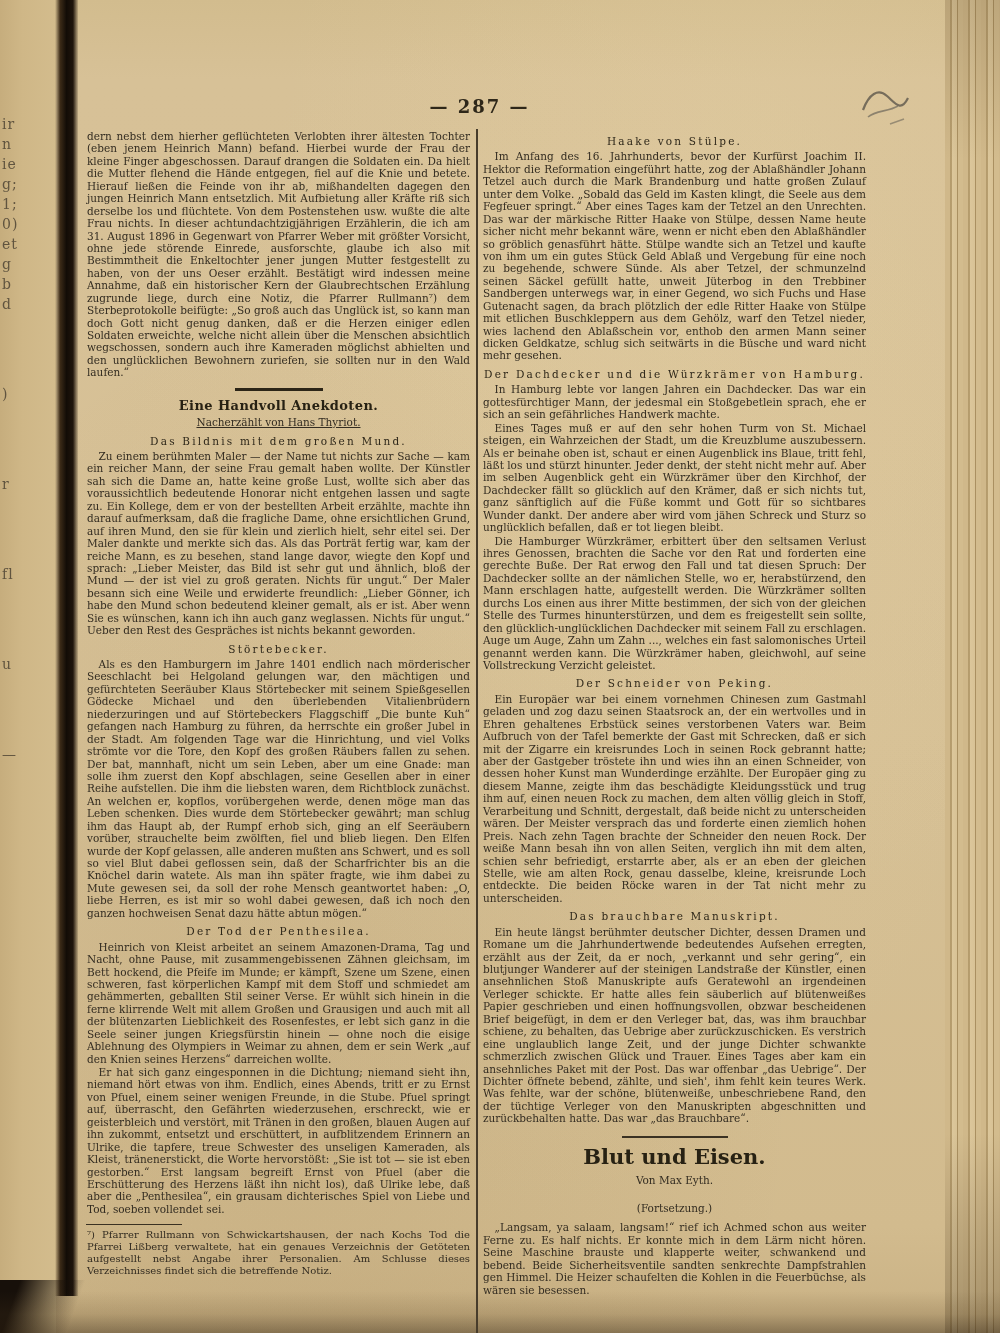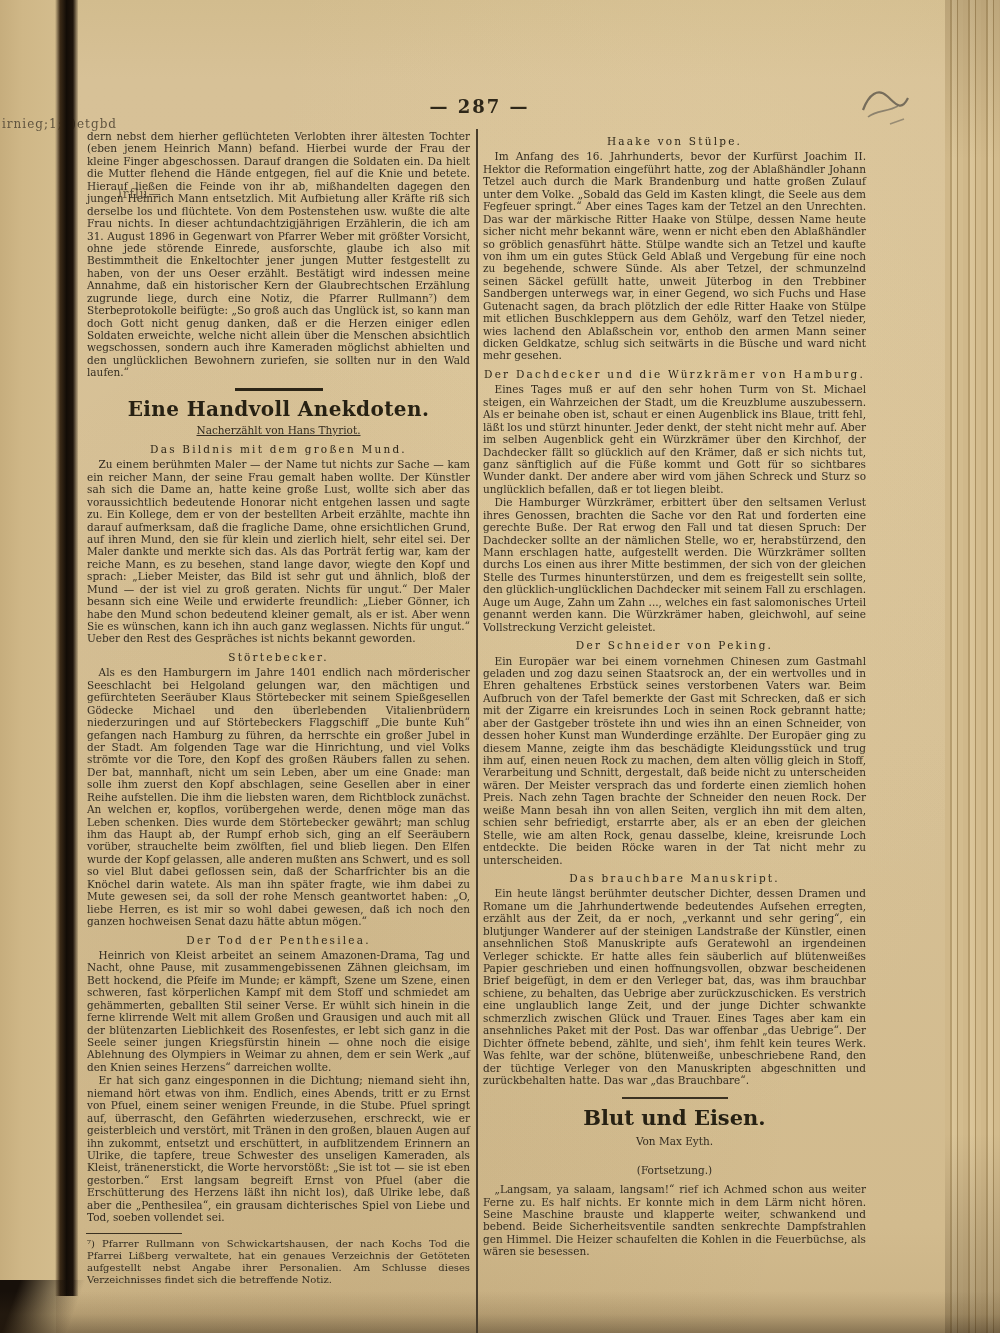--- a/index.html
+++ b/index.html
@@ -15,22 +15,22 @@
       radial-gradient(ellipse at 30% 80%, rgba(120,90,45,0.10), rgba(0,0,0,0) 50%),
       radial-gradient(ellipse at 55% 45%, rgba(233,213,166,0.18), rgba(0,0,0,0) 60%),
       linear-gradient(180deg,#d2bc8e 0%,#d7c197 6%,#d6c095 55%,#d2bb8e 92%,#c9b184 100%);
   }
   
   .margin-strip{
     position:absolute;left:0;top:0;width:56px;height:1333px;
     background:linear-gradient(90deg,#c6ad7d 0%,#cfb787 40%,#d3bc8d 100%);
   }
   .fragments{
-    position:absolute;left:2px;top:118px;display:flex;flex-direction:row;
-    font-size:12px;line-height:13px;color:#60543f;letter-spacing:1px;
+    position:absolute;left:2px;top:118px;display:flex;flex-direction:column;
+    font-size:14px;line-height:13px;color:#60543f;letter-spacing:1px;
   }
   .fragments span{display:block;margin-bottom:7px;}
   .fragments span:nth-child(n+11){margin-top:70px;}
   
   .binding-band{
     position:absolute;left:55px;top:0;width:23px;height:1296px;
     background:linear-gradient(90deg, rgba(58,43,24,0) 0%, #3d2c18 22%, #120c06 50%, #1f150c 78%, rgba(58,43,24,0.15) 100%);
   }
   .binding-tail{
     position:absolute;left:0px;top:1280px;width:95px;height:53px;
@@ -67,21 +67,21 @@
   .columns{display:flex;margin-top:12px;height:1205px;overflow:hidden;}
   .col{width:385px;font-size:10.5px;line-height:1.185;text-align:justify;color:#332c21;}
   .col-divider{width:2px;background:linear-gradient(180deg,#51male 0,#4a3f2e 0, #443a2a 70%, #51452f 100%);background-color:#473c2b;margin:0 4px 0 5px;}
   p{margin:1px;text-indent:1.1em;}
   p.noindent{text-indent:0;}
   .section-heading{
     text-align:center;text-indent:0;letter-spacing:0.21em;
     margin:6px 0 3px;color:#2e2719;white-space:nowrap;
   }
   .article-title{
-    text-align:center;font-size:20px;font-weight:bold;color:#272113;
+    text-align:center;font-size:13px;font-weight:bold;color:#272113;
     margin:7px 0 3px;letter-spacing:0.4px;
   }
   .article-byline{text-align:center;text-indent:0;margin:0 0 4px;text-decoration:underline;}
   .hr-thick{width:88px;height:3px;background:#2c2517;margin:9px auto 1px;}
   .hr-thin{width:106px;height:2px;background:#3a3122;margin:11px auto 7px;}
   .hr-footnote{width:96px;height:1px;background:#3a3122;margin:9px 0 4px;}
   .footnote{font-size:10px;line-height:1.2;}
   .next-title{text-align:center;font-size:21px;font-weight:bold;color:#272113;margin:2px 0 4px;}
   .next-byline{text-align:center;text-indent:0;margin:0 0 3px;}
   .next-note{text-align:center;text-indent:0;margin:16px 0 7px;}
@@ -151,20 +151,21 @@
         <p class="footnote noindent">⁷) Pfarrer Rullmann von Schwickartshausen, der nach Kochs Tod die Pfarrei Lißberg verwaltete, hat ein genaues Verzeichnis der Getöteten aufgestellt nebst Angabe ihrer Personalien. Am Schlusse dieses Verzeichnisses findet sich die betreffende Notiz.</p>
       </div>
 
       <div class="col-divider"></div>
 
       <div class="col">
         <div class="section-heading">Haake von Stülpe.</div>
         <p>Im Anfang des 16. Jahrhunderts, bevor der Kurfürst Joachim II. Hektor die Reformation eingeführt hatte, zog der Ablaßhändler Johann Tetzel auch durch die Mark Brandenburg und hatte großen Zulauf unter dem Volke. „Sobald das Geld im Kasten klingt, die Seele aus dem Fegfeuer springt.“ Aber eines Tages kam der Tetzel an den Unrechten. Das war der märkische Ritter Haake von Stülpe, dessen Name heute sicher nicht mehr bekannt wäre, wenn er nicht eben den Ablaßhändler so gröblich genasführt hätte. Stülpe wandte sich an Tetzel und kaufte von ihm um ein gutes Stück Geld Ablaß und Vergebung für eine noch zu begehende, schwere Sünde. Als aber Tetzel, der schmunzelnd seinen Säckel gefüllt hatte, unweit Jüterbog in den Trebbiner Sandbergen unterwegs war, in einer Gegend, wo sich Fuchs und Hase Gutenacht sagen, da brach plötzlich der edle Ritter Haake von Stülpe mit etlichen Buschkleppern aus dem Gehölz, warf den Tetzel nieder, wies lachend den Ablaßschein vor, enthob den armen Mann seiner dicken Geldkatze, schlug sich seitwärts in die Büsche und ward nicht mehr gesehen.</p>
 
         <div class="section-heading">Der Dachdecker und die Würzkrämer von Hamburg.</div>
+        <p>In Hamburg lebte vor langen Jahren ein Dachdecker. Das war ein gottesfürchtiger Mann, der jedesmal ein Stoßgebetlein sprach, ehe er sich an sein gefährliches Handwerk machte.</p>
         <p>Eines Tages muß er auf den sehr hohen Turm von St. Michael steigen, ein Wahrzeichen der Stadt, um die Kreuzblume auszubessern. Als er beinahe oben ist, schaut er einen Augenblick ins Blaue, tritt fehl, läßt los und stürzt hinunter. Jeder denkt, der steht nicht mehr auf. Aber im selben Augenblick geht ein Würzkrämer über den Kirchhof, der Dachdecker fällt so glücklich auf den Krämer, daß er sich nichts tut, ganz sänftiglich auf die Füße kommt und Gott für so sichtbares Wunder dankt. Der andere aber wird vom jähen Schreck und Sturz so unglücklich befallen, daß er tot liegen bleibt.</p>
         <p>Die Hamburger Würzkrämer, erbittert über den seltsamen Verlust ihres Genossen, brachten die Sache vor den Rat und forderten eine gerechte Buße. Der Rat erwog den Fall und tat diesen Spruch: Der Dachdecker sollte an der nämlichen Stelle, wo er, herabstürzend, den Mann erschlagen hatte, aufgestellt werden. Die Würzkrämer sollten durchs Los einen aus ihrer Mitte bestimmen, der sich von der gleichen Stelle des Turmes hinunterstürzen, und dem es freigestellt sein sollte, den glücklich-unglücklichen Dachdecker mit seinem Fall zu erschlagen. Auge um Auge, Zahn um Zahn ..., welches ein fast salomonisches Urteil genannt werden kann. Die Würzkrämer haben, gleichwohl, auf seine Vollstreckung Verzicht geleistet.</p>
 
         <div class="section-heading">Der Schneider von Peking.</div>
         <p>Ein Europäer war bei einem vornehmen Chinesen zum Gastmahl geladen und zog dazu seinen Staatsrock an, der ein wertvolles und in Ehren gehaltenes Erbstück seines verstorbenen Vaters war. Beim Aufbruch von der Tafel bemerkte der Gast mit Schrecken, daß er sich mit der Zigarre ein kreisrundes Loch in seinen Rock gebrannt hatte; aber der Gastgeber tröstete ihn und wies ihn an einen Schneider, von dessen hoher Kunst man Wunderdinge erzählte. Der Europäer ging zu diesem Manne, zeigte ihm das beschädigte Kleidungsstück und trug ihm auf, einen neuen Rock zu machen, dem alten völlig gleich in Stoff, Verarbeitung und Schnitt, dergestalt, daß beide nicht zu unterscheiden wären. Der Meister versprach das und forderte einen ziemlich hohen Preis. Nach zehn Tagen brachte der Schneider den neuen Rock. Der weiße Mann besah ihn von allen Seiten, verglich ihn mit dem alten, schien sehr befriedigt, erstarrte aber, als er an eben der gleichen Stelle, wie am alten Rock, genau dasselbe, kleine, kreisrunde Loch entdeckte. Die beiden Röcke waren in der Tat nicht mehr zu unterscheiden.</p>
 
         <div class="section-heading">Das brauchbare Manuskript.</div>
         <p>Ein heute längst berühmter deutscher Dichter, dessen Dramen und Romane um die Jahrhundertwende bedeutendes Aufsehen erregten, erzählt aus der Zeit, da er noch, „verkannt und sehr gering“, ein blutjunger Wanderer auf der steinigen Landstraße der Künstler, einen ansehnlichen Stoß Manuskripte aufs Geratewohl an irgendeinen Verleger schickte. Er hatte alles fein säuberlich auf blütenweißes Papier geschrieben und einen hoffnungsvollen, obzwar bescheidenen Brief beigefügt, in dem er den Verleger bat, das, was ihm brauchbar schiene, zu behalten, das Uebrige aber zurückzuschicken. Es verstrich eine unglaublich lange Zeit, und der junge Dichter schwankte schmerzlich zwischen Glück und Trauer. Eines Tages aber kam ein ansehnliches Paket mit der Post. Das war offenbar „das Uebrige“. Der Dichter öffnete bebend, zählte, und sieh', ihm fehlt kein teures Werk. Was fehlte, war der schöne, blütenweiße, unbeschriebene Rand, den der tüchtige Verleger von den Manuskripten abgeschnitten und zurückbehalten hatte. Das war „das Brauchbare“.</p>
 
         <div class="hr-thin"></div>

